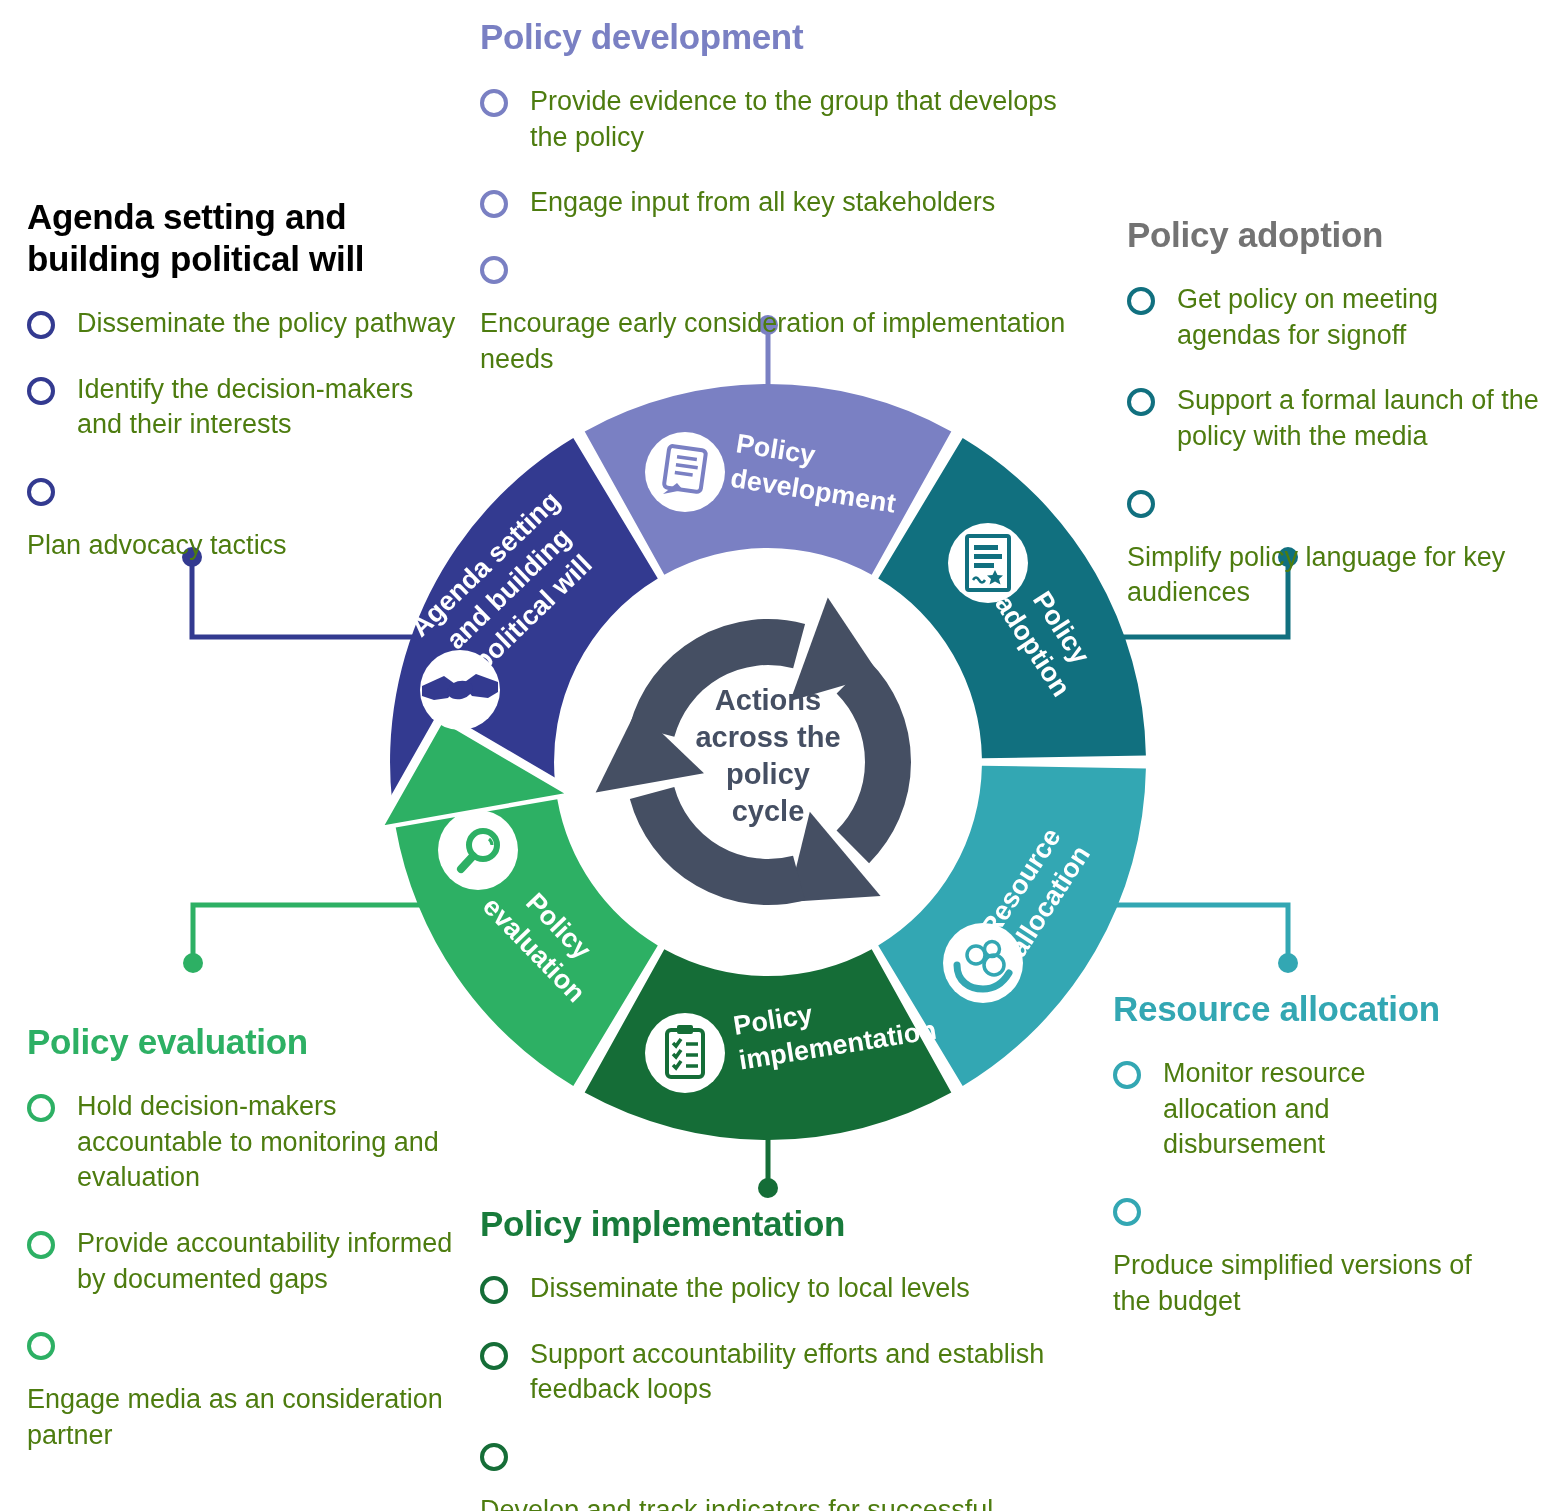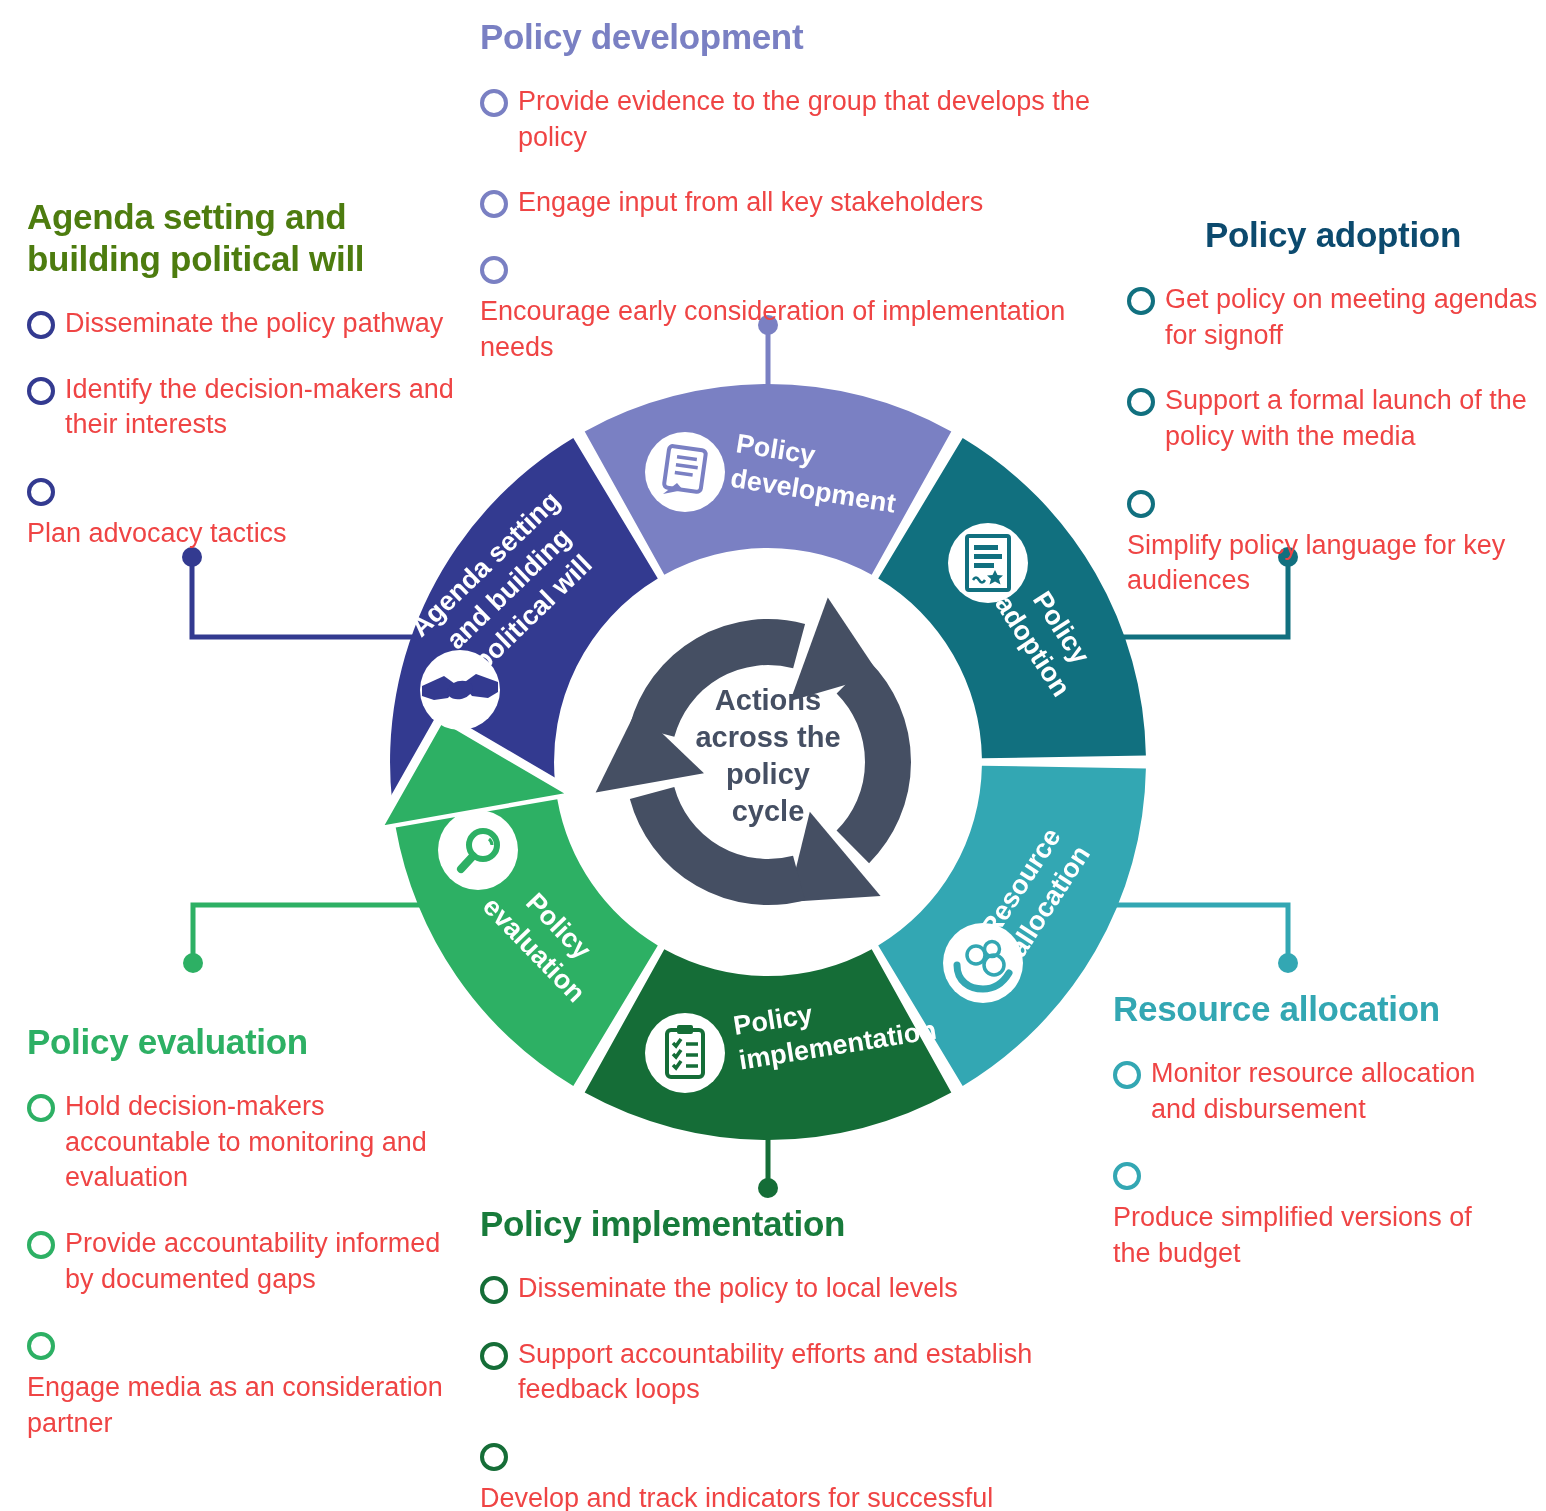--- a/index.html
+++ b/index.html
@@ -2,27 +2,27 @@
 <html><head>
 <meta charset="utf-8">
 <style>
   html,body{margin:0;padding:0;background:#ffffff;}
   .canvas{position:relative;width:1546px;height:1511px;background:#fff;overflow:hidden;
           font-family:"Liberation Sans", sans-serif;}
   .diagram-svg{position:absolute;left:0;top:0;}
   .panel{position:absolute;}
   .panel h2{margin:0 0 26px 0;font-size:35px;font-weight:700;letter-spacing:-0.3px;line-height:1.2;}
   .panel ul{list-style:none;margin:0;padding:0;}
-  .panel li{display:flex;gap:10px;margin-bottom:30px;color:#ef4444;font-size:27px;line-height:1.32;}
+  .panel li{display:flex;gap:22px;margin-bottom:30px;color:#4d7c0f;font-size:27px;line-height:1.32;}
   .panel li:last-child{margin-bottom:0;flex-direction:column;}
   .ring{flex:0 0 auto;width:20px;height:20px;margin-top:5px;border-radius:50%;border:4px solid #000;}
   
-  .p-agenda h2{color:#4d7c0f;}          .p-agenda .ring{border-color:#333a90;}
+  .p-agenda h2{color:#000000;}          .p-agenda .ring{border-color:#333a90;}
   .p-development h2{color:#7a80c3;}     .p-development .ring{border-color:#7a80c3;}
-  .p-adoption h2{color:#0c4a6e;text-align:center;}        .p-adoption .ring{border-color:#11707f;}
+  .p-adoption h2{color:#737373;}        .p-adoption .ring{border-color:#11707f;}
   .p-resource h2{color:#33a7b3;}        .p-resource .ring{border-color:#33a7b3;}
   .p-implementation h2{color:#187b3b;}  .p-implementation .ring{border-color:#156d37;}
   .p-evaluation h2{color:#2db064;margin-top:33px;}      .p-evaluation .ring{border-color:#2db064;}
   
   .p-development{left:480px;top:16px;width:612px;}
   .p-agenda{left:27px;top:196px;width:436px;}
   .p-agenda h2{max-width:400px;}
   .p-adoption{left:1127px;top:214px;width:412px;}
   .p-evaluation{left:27px;top:988px;width:428px;}
   .p-resource{left:1113px;top:988px;width:368px;}

